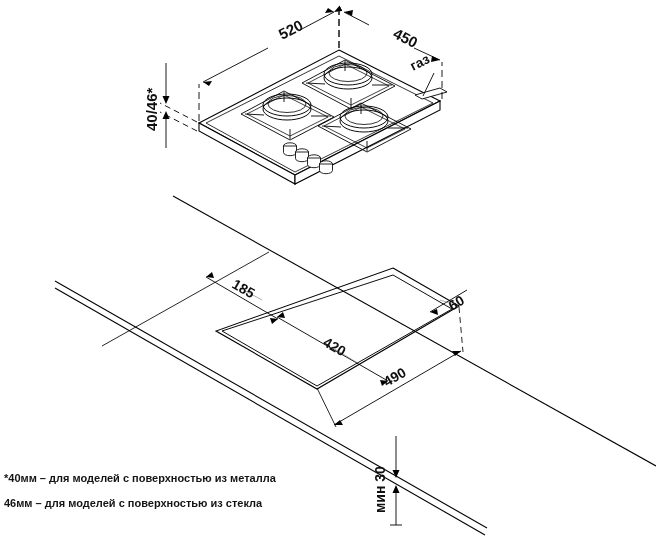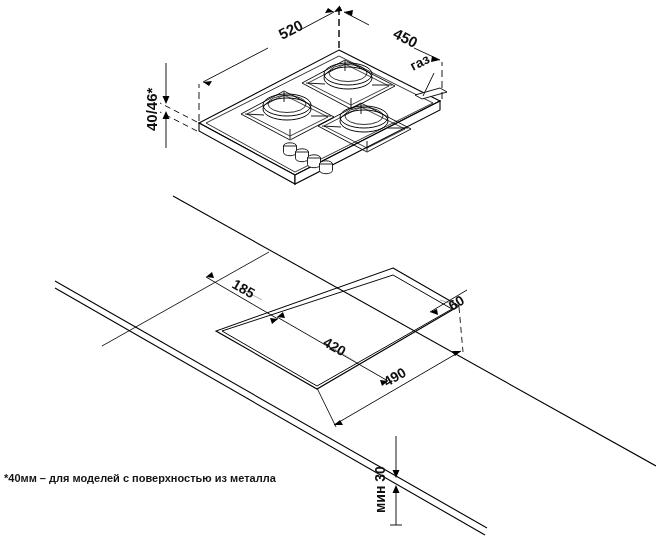--- a/index.html
+++ b/index.html
@@ -251,15 +251,16 @@
 
       <line x1="390" y1="525" x2="402" y2="525" stroke-width="0.9"></line>
     </g>
     <text class="dim-label-sm" x="385" y="513" transform="rotate(-90 385 513)">мин 30</text>
   </g>
 
 </svg>
 
 <div class="note-block">
   <div class="note-line">*40мм – для моделей с поверхностью из металла</div>
+  <div class="note-line">46мм – для моделей с поверхностью из стекла</div>
 </div>
 
 <div class="watermark"></div>
 
 </body></html>

